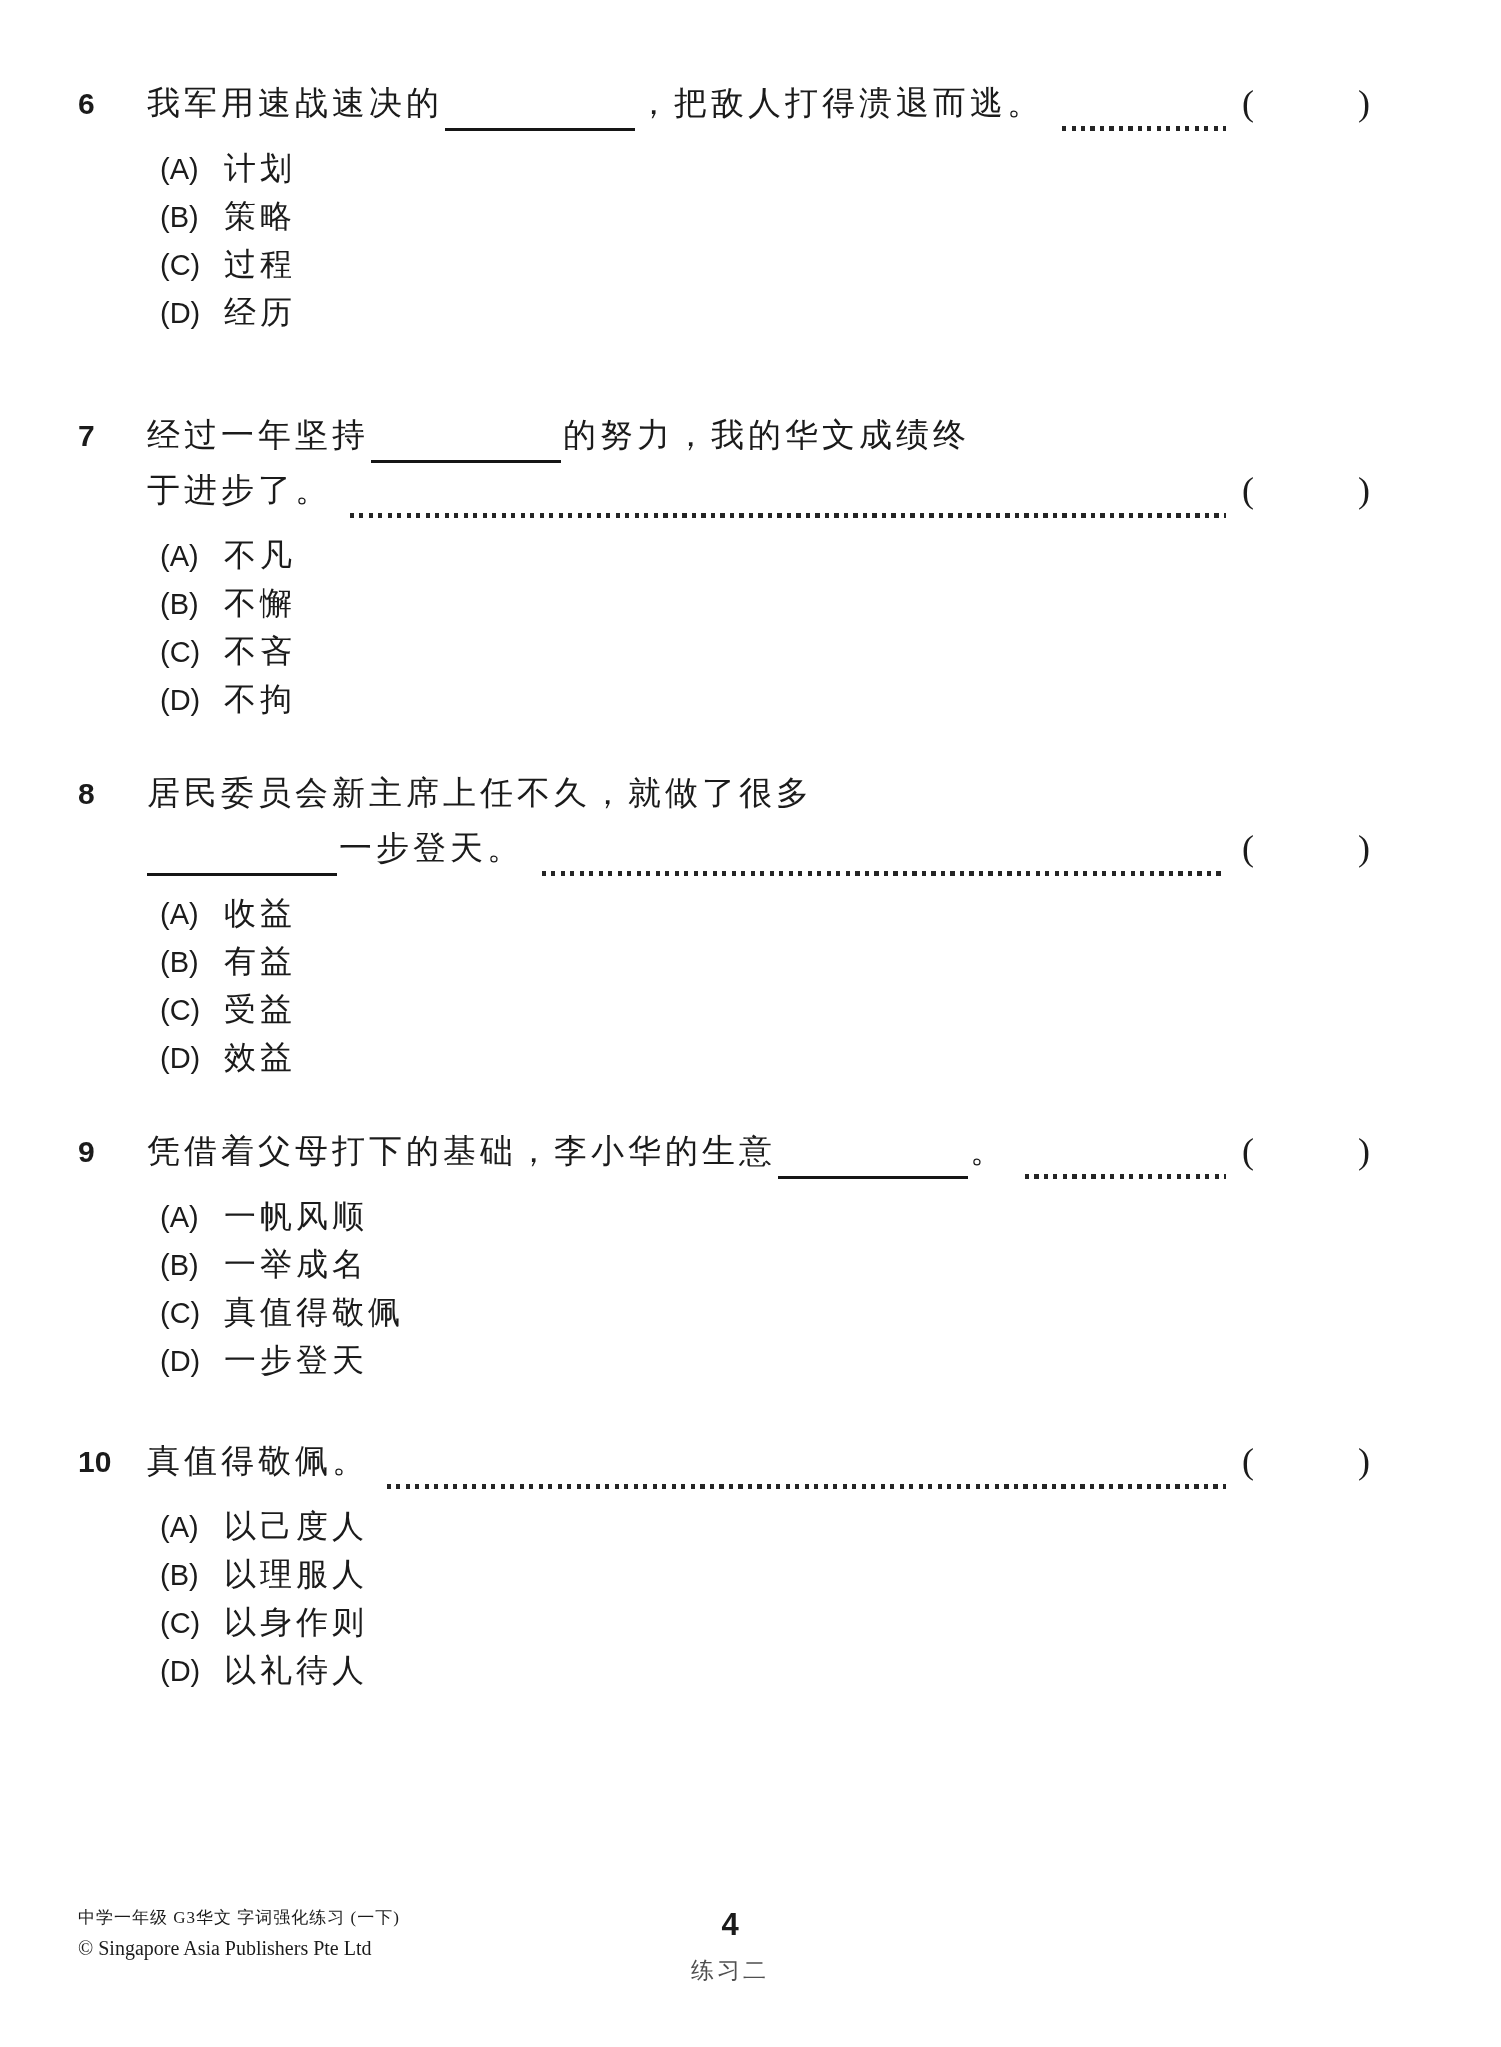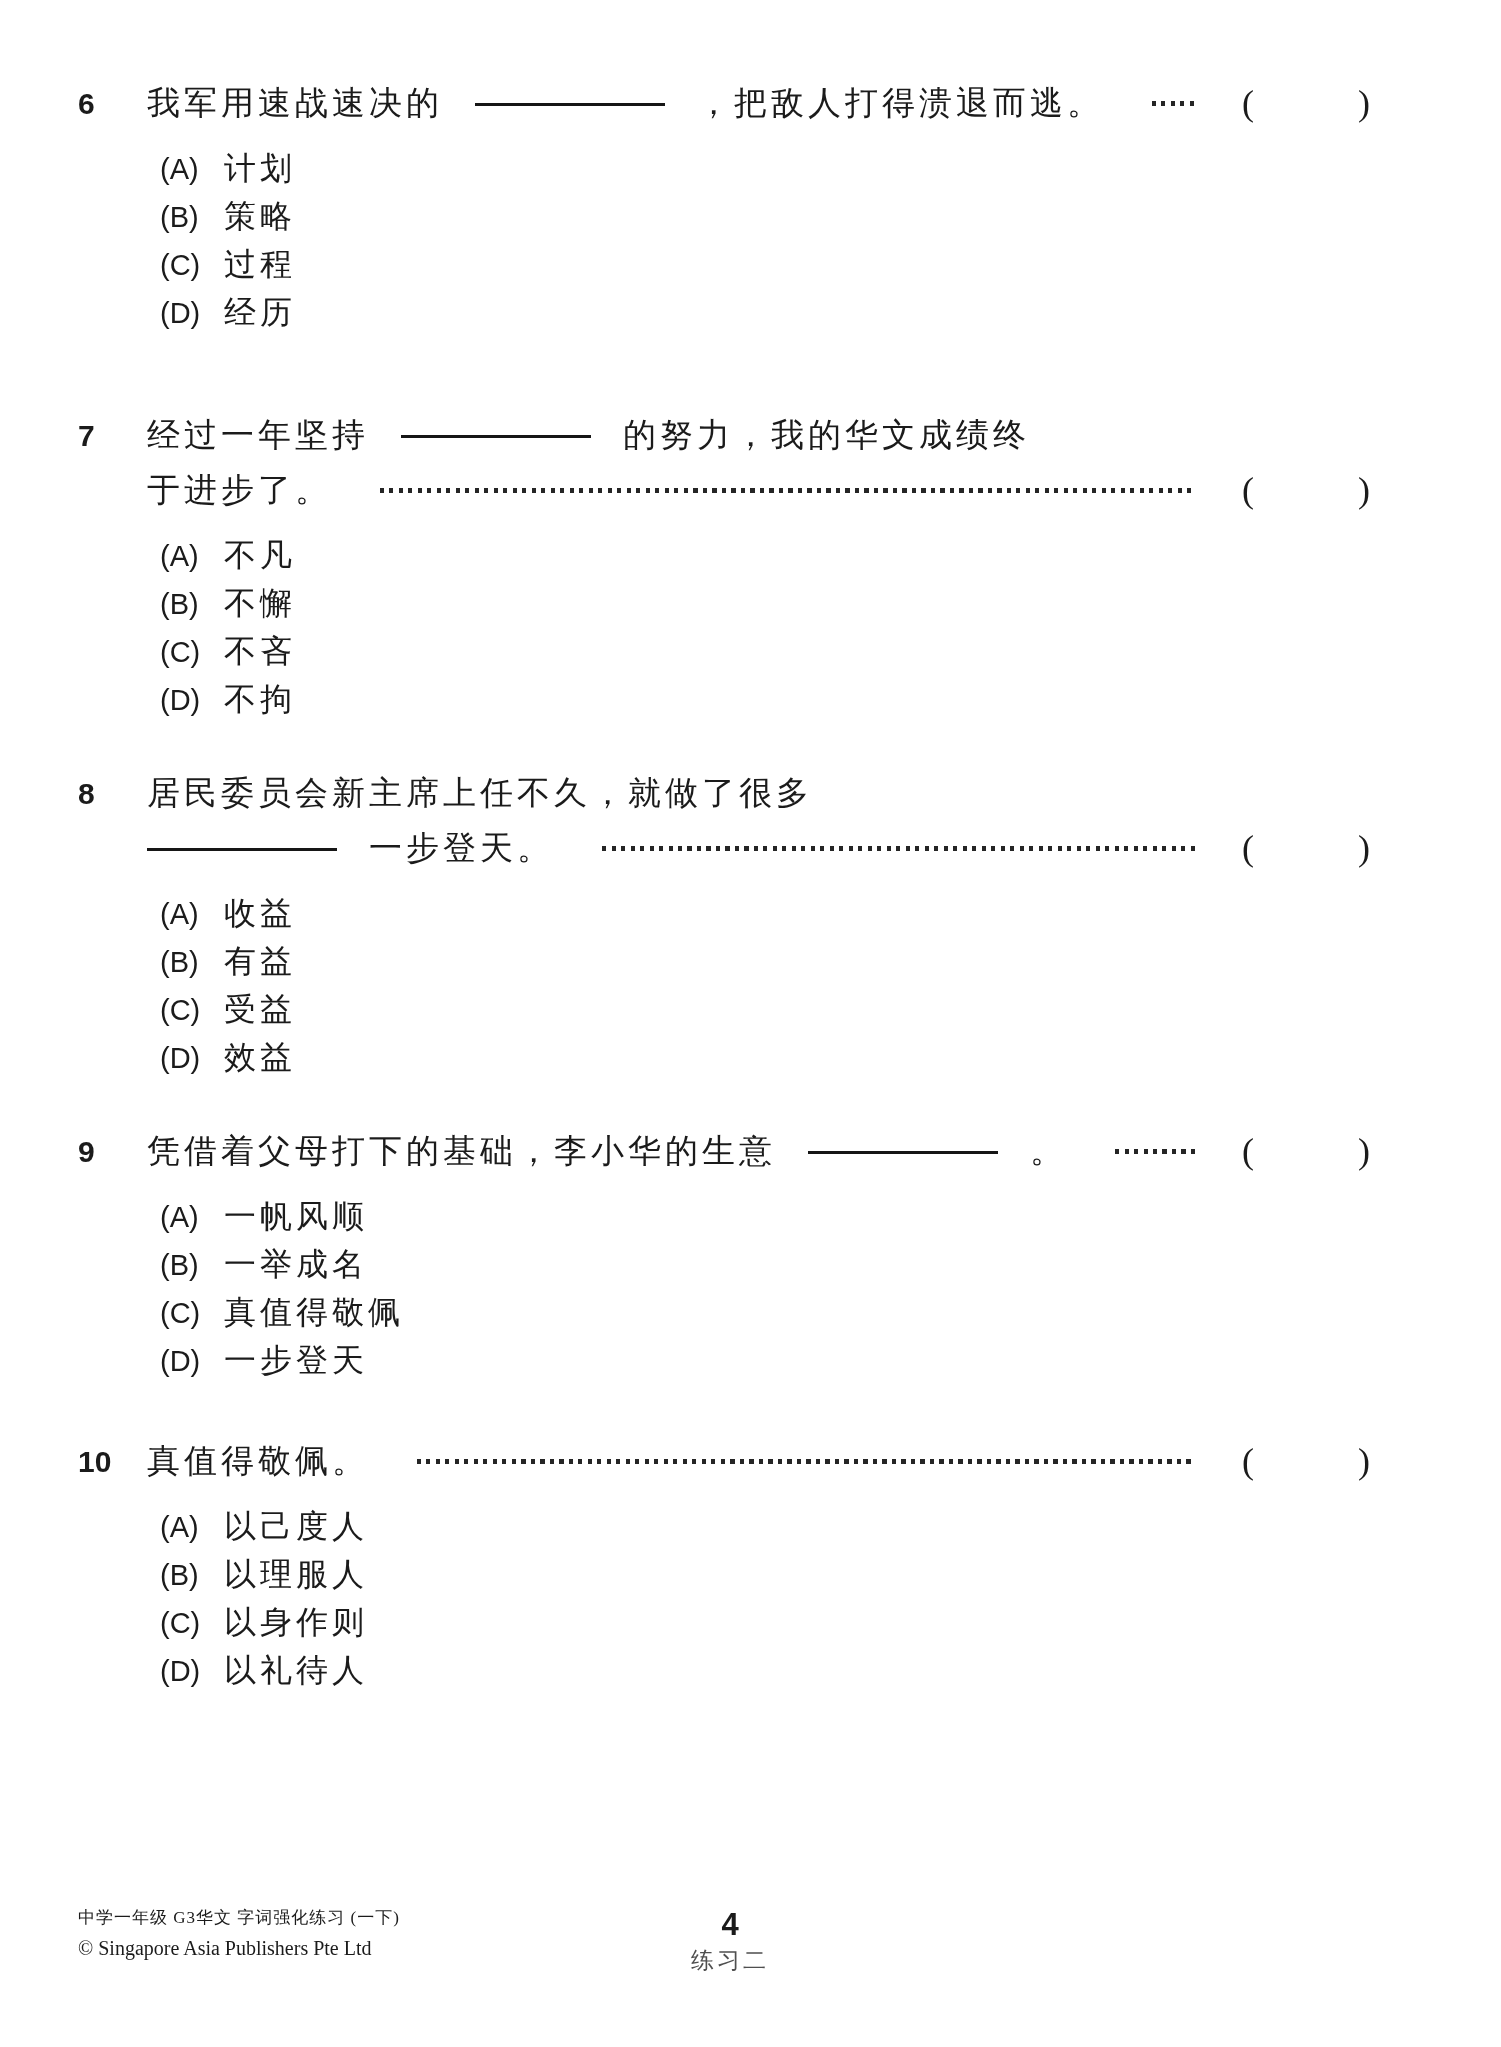--- a/index.html
+++ b/index.html
@@ -16,21 +16,21 @@
   .qrow { display:flex; align-items:flex-start; }
   .qnum {
     width:69px; flex:none;
     font-family:"Liberation Sans","DejaVu Sans",sans-serif;
     font-weight:bold; font-size:30px; line-height:55px;
   }
   .qbody { flex:1; min-width:0; }
   .qline {
     font-size:33px; line-height:55px; letter-spacing:4px;
   }
-  .answer-line { display:flex; align-items:center;gap:30px; }
+  .answer-line { display:flex; align-items:flex-end; }
   .al-text { flex:none; white-space:nowrap; }
   .blank {
     flex:none; display:inline-block;
     width:190px; height:2px;
     border-bottom:3px solid #161616;
     vertical-align:-8px;
     margin:0 2px;
   }
   .leader {
     flex:1; height:5px; min-width:40px;
@@ -63,21 +63,21 @@
   }
   .footer-center {
     position:absolute; left:650px; top:1908px; width:160px;
     text-align:center;
   }
   .page-number {
     font-family:"Liberation Sans","DejaVu Sans",sans-serif;
     font-weight:bold; font-size:31px; line-height:34px;
   }
   .exercise-label {
-    font-size:23px; letter-spacing:3px; margin-top:3px;
+    font-size:23px; letter-spacing:3px; margin-top:13px;
     color:#4f4f4f;
   }
 </style>
 </head>
 <body>
 
 <div class="page">
 
   <section class="question" style="top:76px">
     <div class="qrow">

